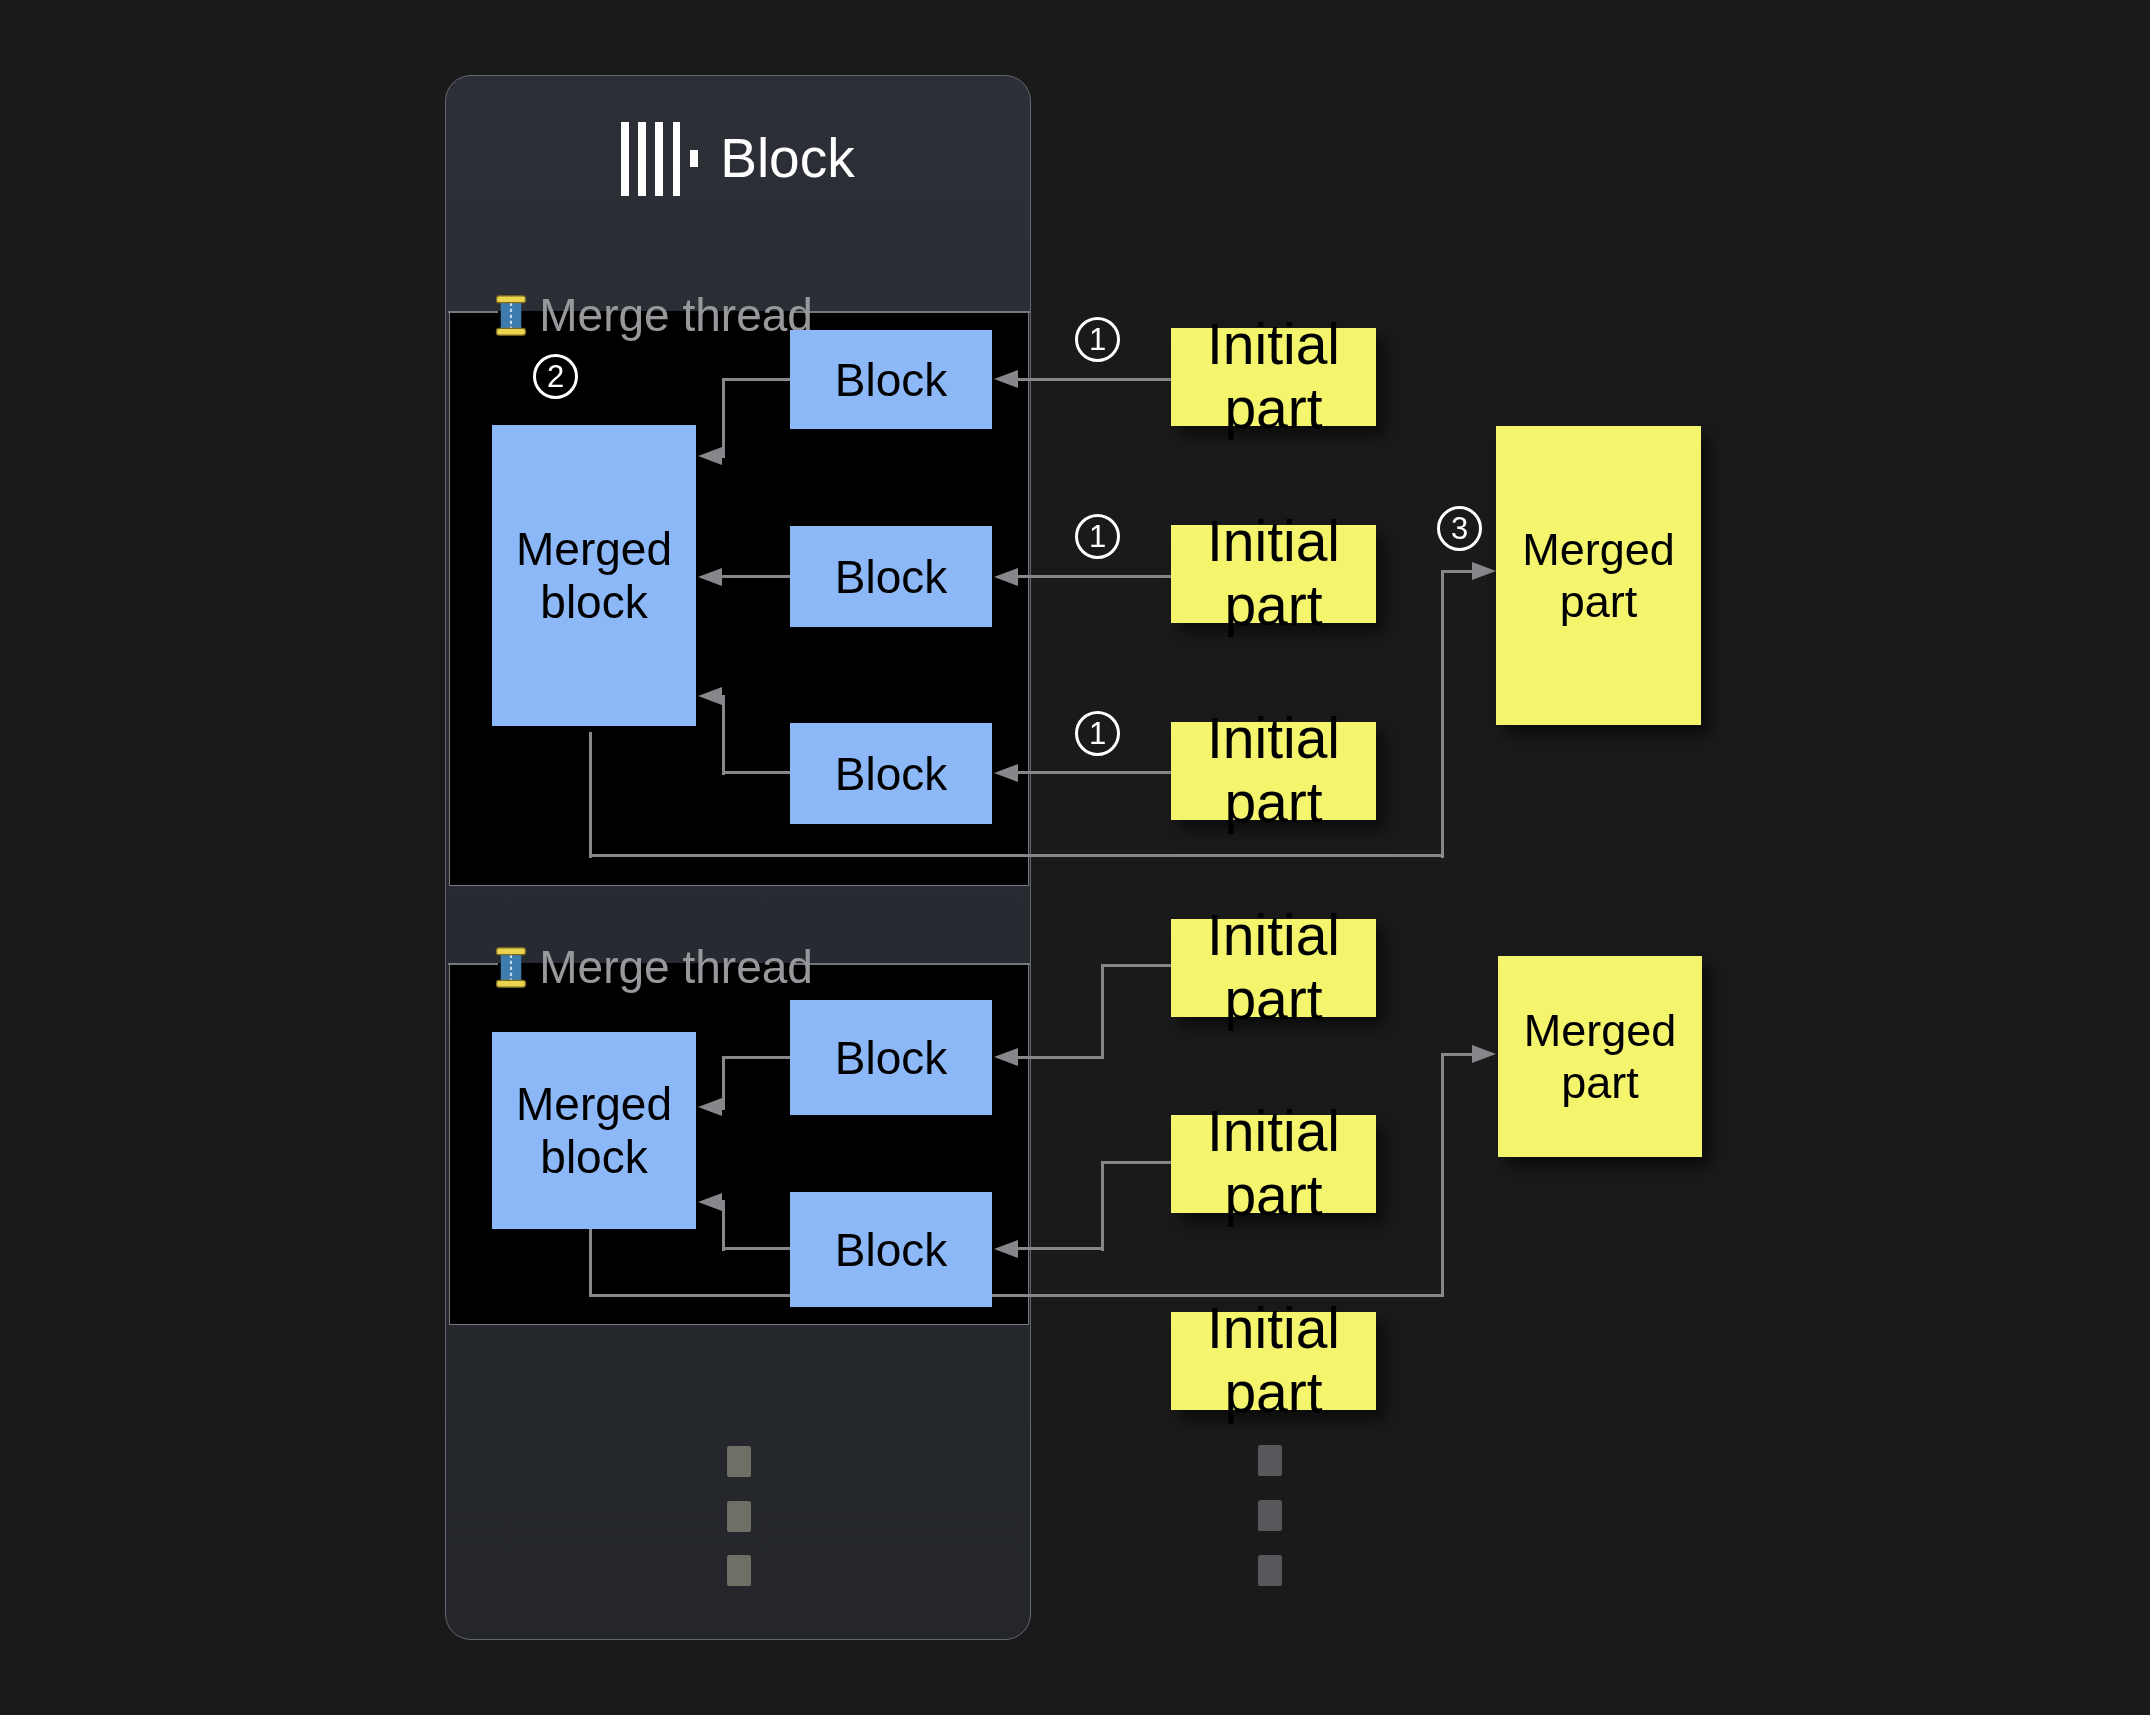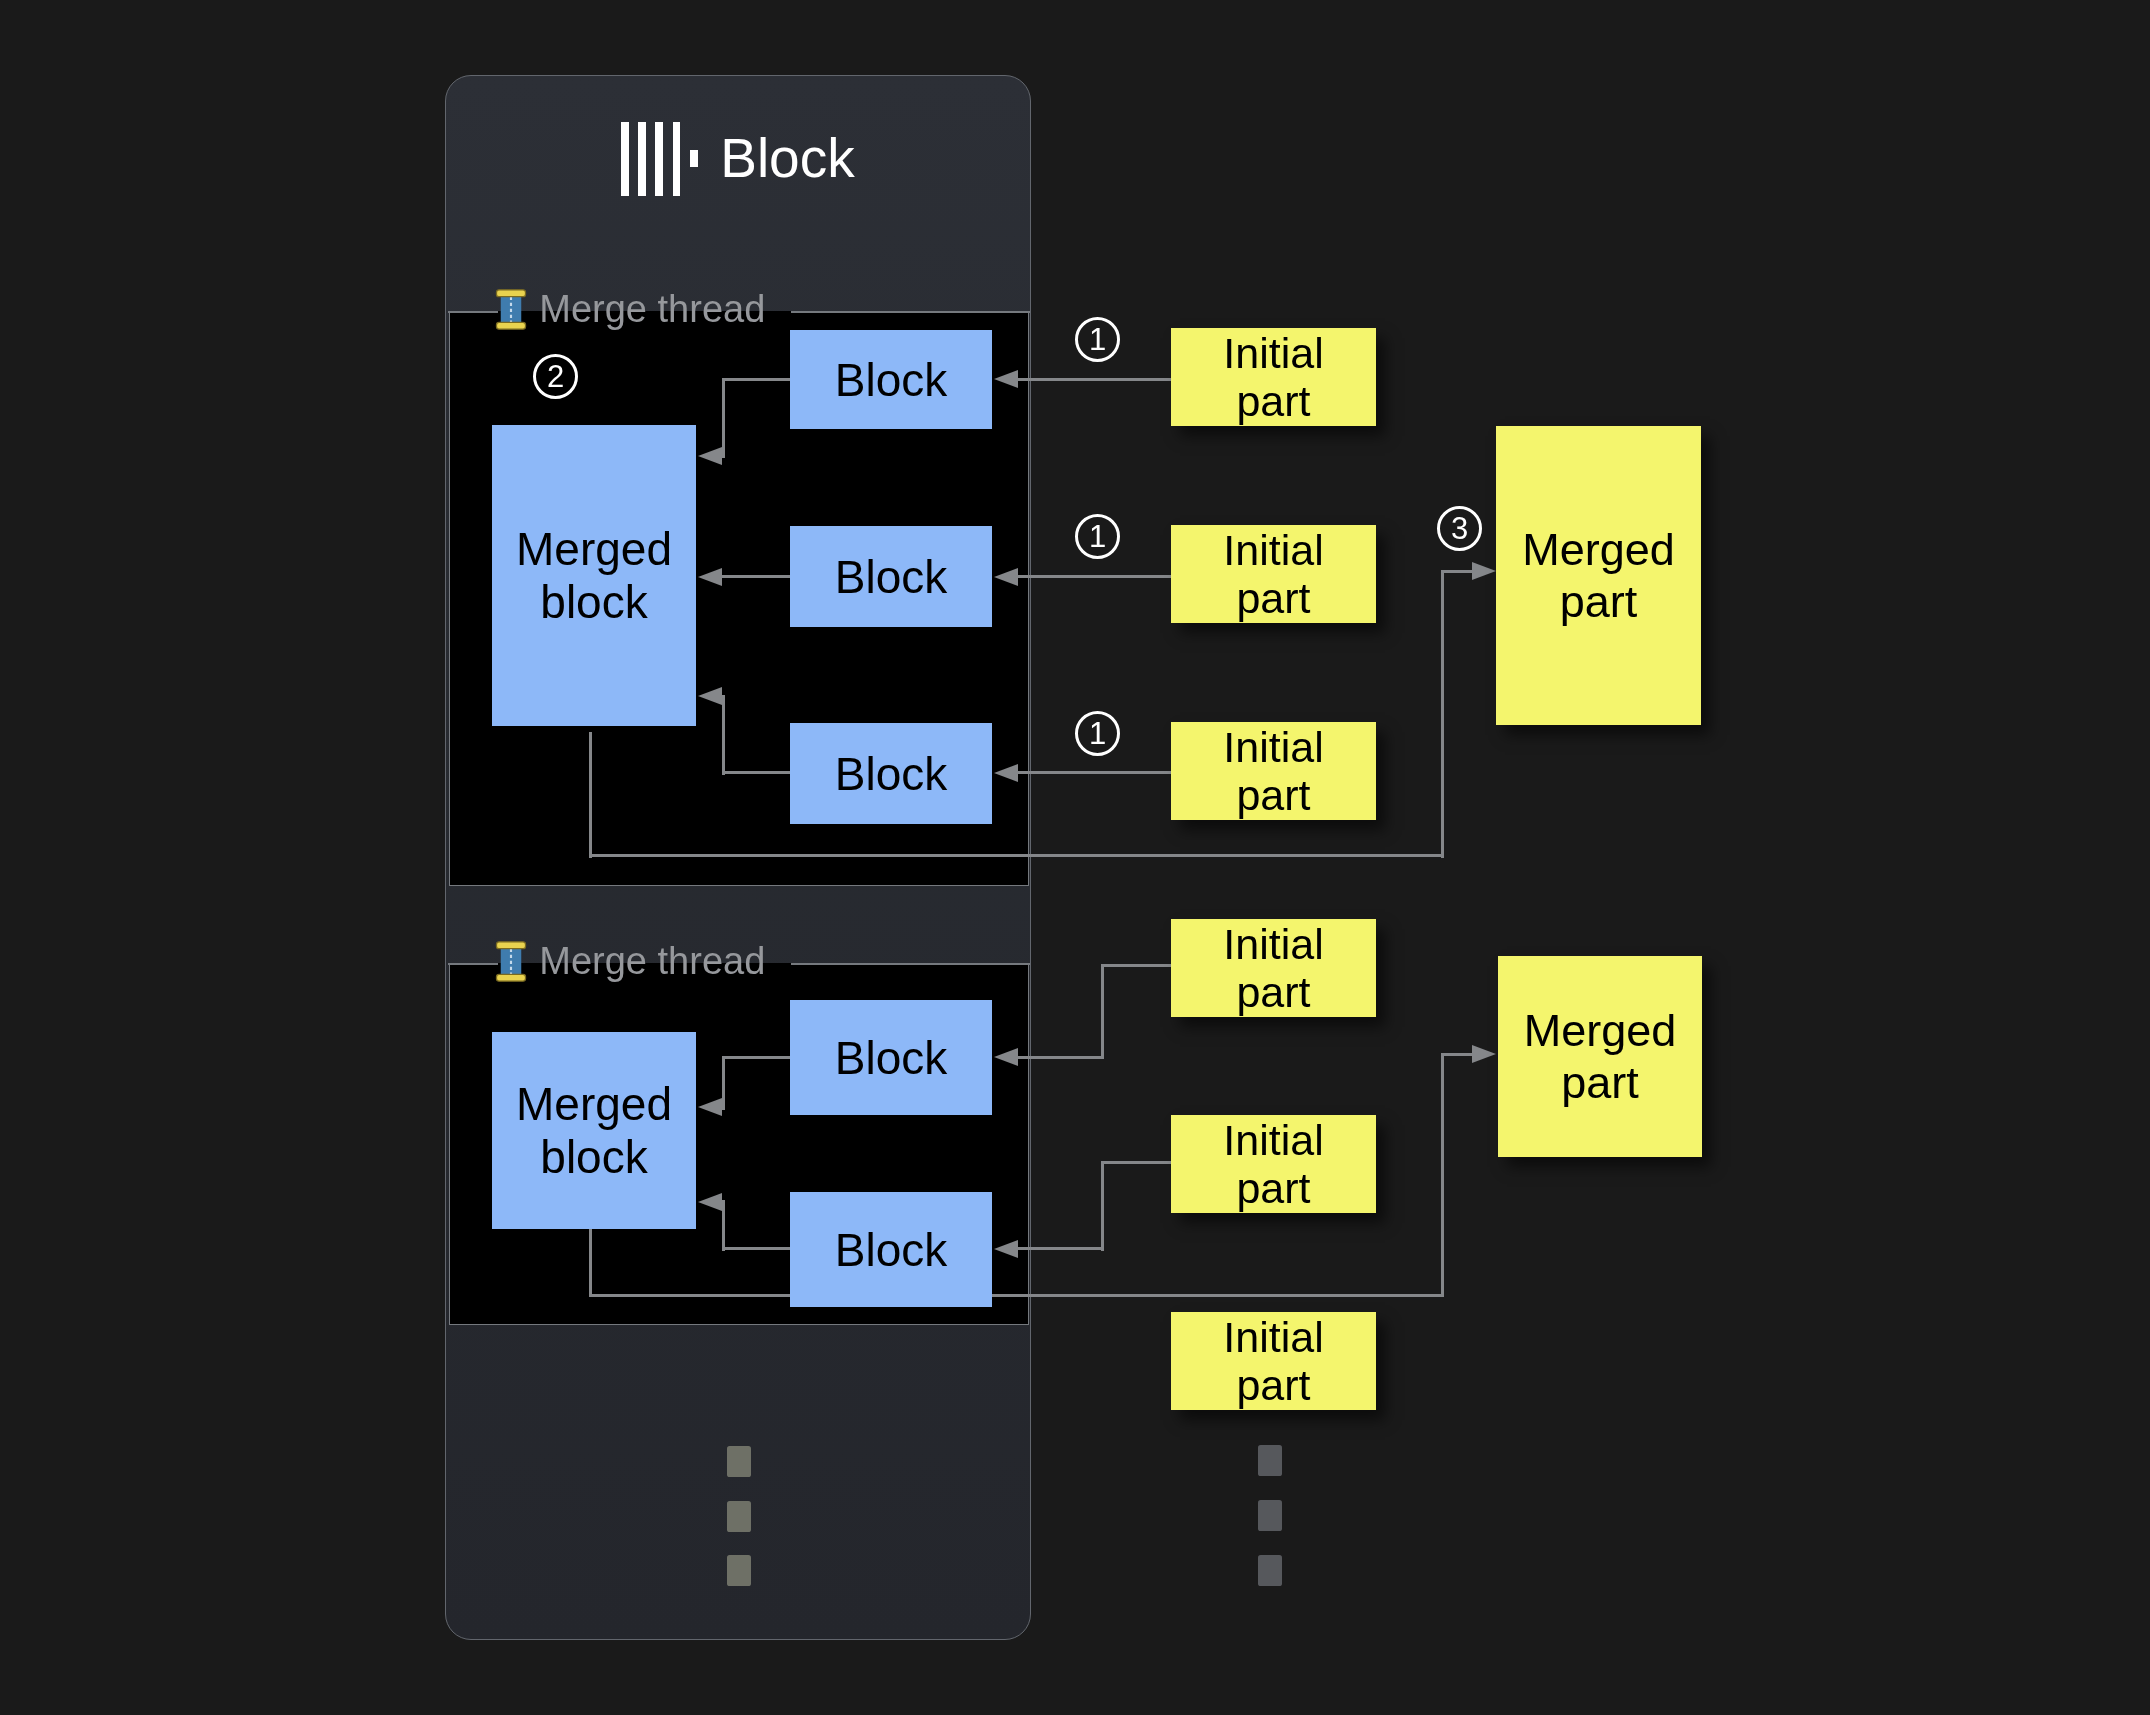--- a/index.html
+++ b/index.html
@@ -13,28 +13,28 @@
                  justify-content:center;align-items:center;gap:22px;}
   .ch-logo{display:flex;align-items:center;gap:9.4px;height:75px;}
   .ch-bar{width:7.7px;height:74px;background:#ffffff;}
   .ch-dot{width:8.6px;height:17px;background:#ffffff;}
   .server-title{color:#ffffff;font-size:55px;line-height:75px;}
   
   .tbox{position:absolute;left:449px;width:580px;background:#000000;
         border:1.7px solid #75797e;border-top:none;box-sizing:border-box;z-index:2;}
   .tb-seg{position:absolute;height:1.7px;background:#75797e;top:0;}
   .legend{position:absolute;left:43px;top:-23px;display:flex;align-items:center;gap:10.3px;z-index:6;}
-  .legend-text{color:#96989c;font-size:38px;white-space:nowrap;}
+  .legend-text{color:#96989c;font-size:46px;white-space:nowrap;}
   
   .block{position:absolute;background:#8db8f8;color:#000;display:flex;align-items:center;
          justify-content:center;font-size:46px;z-index:4;text-align:center;}
   .mblock{position:absolute;background:#8db8f8;color:#000;display:flex;align-items:center;
           justify-content:center;font-size:46px;line-height:1.15;z-index:4;text-align:center;}
   .ybox{position:absolute;background:#f4f56d;color:#000;display:flex;align-items:center;
-        justify-content:center;font-size:43px;line-height:1.12;text-align:center;z-index:4;
+        justify-content:center;font-size:57px;line-height:1.12;text-align:center;z-index:4;
         box-shadow:8.6px 10.3px 13.7px rgba(0,0,0,0.55);}
   .mpart{font-size:45px;line-height:1.15;}
   .ml{white-space:pre-line;}
   
   .badge{position:absolute;width:45px;height:45px;border:3.4px solid #ffffff;border-radius:50%;
          color:#ffffff;font-size:31px;display:flex;align-items:center;justify-content:center;
          box-sizing:border-box;z-index:5;background:transparent;}
   
   .hline{position:absolute;height:3.4px;background:#85878a;z-index:3;}
   .vline{position:absolute;width:3.4px;background:#85878a;z-index:3;}

